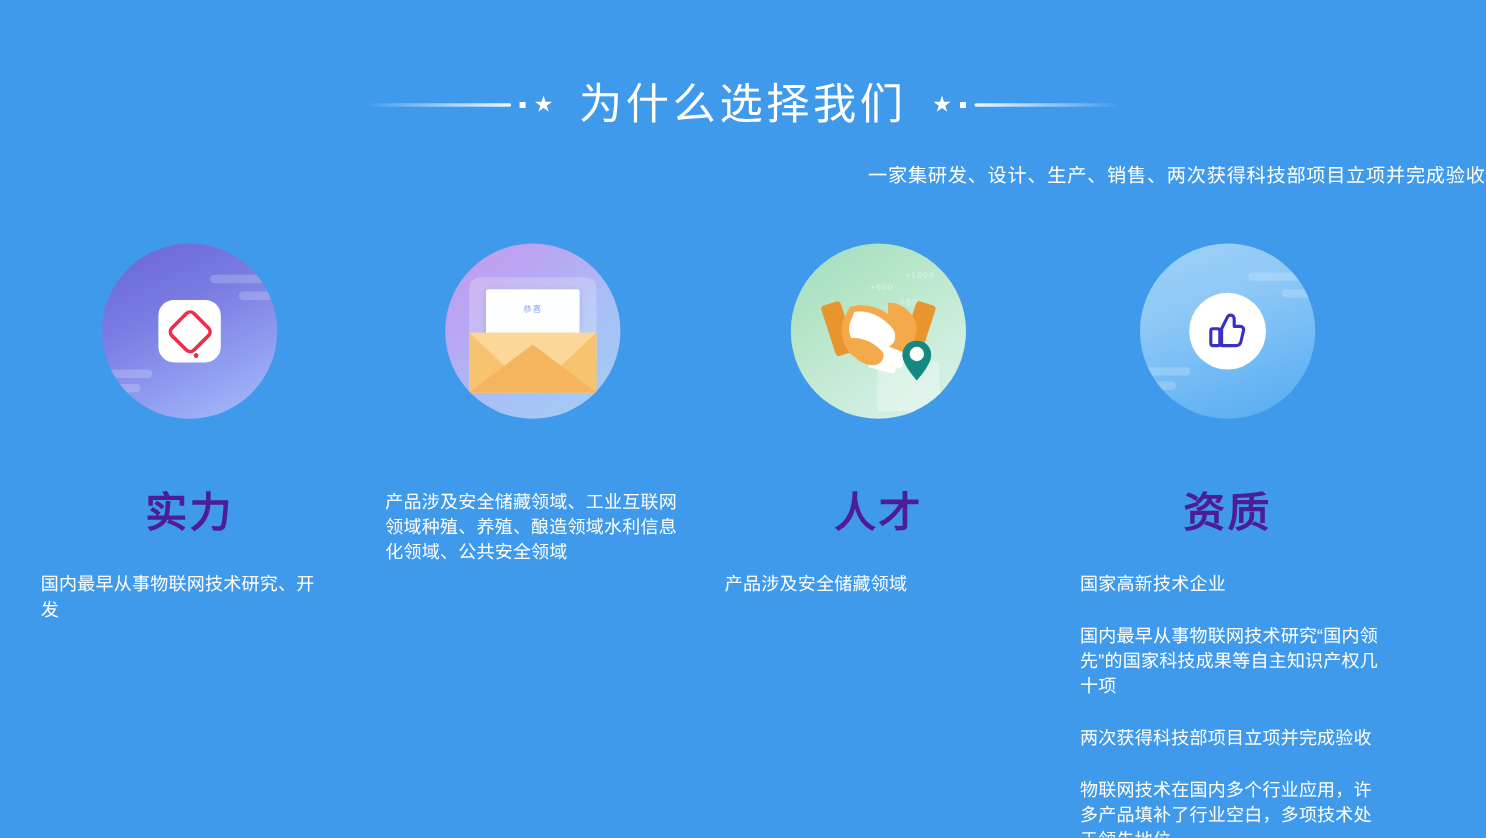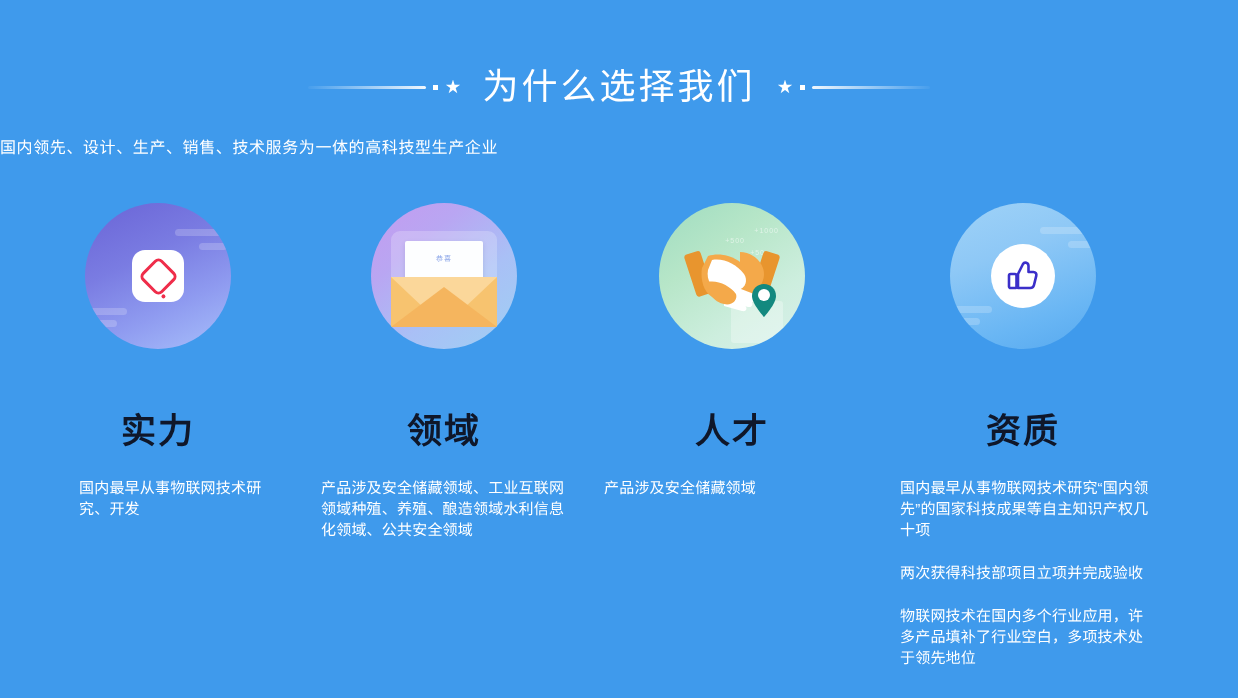--- a/index.html
+++ b/index.html
@@ -23,21 +23,21 @@
     height: 698px;
     box-sizing: border-box;
   }
 
   
   .header {
     position: absolute;
     left: 0;
     top: 56px;
     width: 1238px;
-    text-align: left;
+    text-align: right;
   }
   .title-row {
     display: flex;
     align-items: center;
     justify-content: center;
     gap: 0;
     height: 62px;
   }
   .rule {
     height: 3px;
@@ -284,57 +284,58 @@
     z-index: 2;
   }
 
   
   .col-title {
     margin: 0;
     text-align: center;
     font-size: 35px;
     font-weight: 700;
     letter-spacing: 2px;
-    color: #0f172a;
+    color: #4c1d95;
     line-height: 1;
     padding-top: 34px;
+    font-family: Liberation Mono, monospace;
   }
   .col-body {
     margin: 0;
     padding: 29px 4px 0 4px;
     list-style: none;
   }
   .col-body li {
     font-size: 15px;
     line-height: 21px;
     color: #ffffff;
     margin-bottom: 22px;
     letter-spacing: 0.2px;
   }
-  .col-1 .col-body { padding-left: 8px; padding-right: 14px; margin-left: 45px; }
+  .col-1 .col-body { padding-left: 8px; padding-right: 14px; }
   .col-2 .col-body { padding-left: 13px; padding-right: 6px; }
   .col-3 .col-body { padding-left: 10px; padding-right: 14px; }
   .col-4 .col-body { padding-left: 14px; padding-right: 6px; }
 </style>
 </head>
 <body>
 
 <div class="section">
 
   <div class="header">
     <div class="title-row">
       <span class="rule left"></span>
       <span class="dot"></span>
       <span class="star"></span>
       <h1 class="page-title">为什么选择我们</h1>
       <span class="star"></span>
       <span class="dot"></span>
       <span class="rule right"></span>
     </div>
-    <div class="subtitle">国内领先、设计、生产、销售、技术服务为一体的高科技型生产企业</div>
+    <div class="subtitle">一家集研发、设计、生产、销售、两次获得科技部项目立项并完成验收</div>
   </div>
 
   <div class="columns">
 
     <div class="col col-1">
       <div class="icon-wrap">
         <div class="badge badge-strength">
           <span class="streak" style="width:46px; right:10px; top:26px;"></span>
           <span class="streak" style="width:28px; right:4px; top:40px;"></span>
           <span class="streak" style="width:40px; left:2px; bottom:34px;"></span>
@@ -361,21 +362,20 @@
               <span class="ln b"></span>
               <span class="ln c"></span>
             </div>
             <span class="env-body"></span>
             <span class="env-flapL"></span>
             <span class="env-flapR"></span>
             <span class="env-front"></span>
           </div>
         </div>
       </div>
-      <h2 class="col-title">领域</h2>
       <ul class="col-body">
         <li>产品涉及安全储藏领域、工业互联网领域种殖、养殖、酿造领域水利信息化领域、公共安全领域</li>
       </ul>
     </div>
 
     <div class="col col-3">
       <div class="icon-wrap">
         <div class="badge badge-talent">
           <span class="tiny" style="right:26px; top:24px;">+1000</span>
           <span class="tiny" style="right:60px; top:34px;">+500</span>
@@ -419,20 +419,21 @@
           <div class="thumb-circle">
             <svg width="36" height="36" viewBox="0 0 36 36">
               <path d="M13 16 L18 6 C19.5 3.5 23.5 4.5 23.5 8 L23.5 14 L28.5 14 C30.5 14 31.8 15.8 31.3 17.6 L29 27 C28.6 28.8 27 30 25.2 30 L13 30 Z" fill="none" stroke="#3b2fc9" stroke-width="2.6" stroke-linejoin="round"></path>
               <rect x="4" y="16" width="7.5" height="14" rx="1.6" fill="none" stroke="#3b2fc9" stroke-width="2.6"></rect>
             </svg>
           </div>
         </div>
       </div>
       <h2 class="col-title">资质</h2>
       <ul class="col-body">
+        <li>国家高新技术企业</li>
         <li>国内最早从事物联网技术研究“国内领先”的国家科技成果等自主知识产权几十项</li>
         <li>两次获得科技部项目立项并完成验收</li>
         <li>物联网技术在国内多个行业应用，许多产品填补了行业空白，多项技术处于领先地位</li>
       </ul>
     </div>
 
   </div>
 </div>
 
 </body></html>

